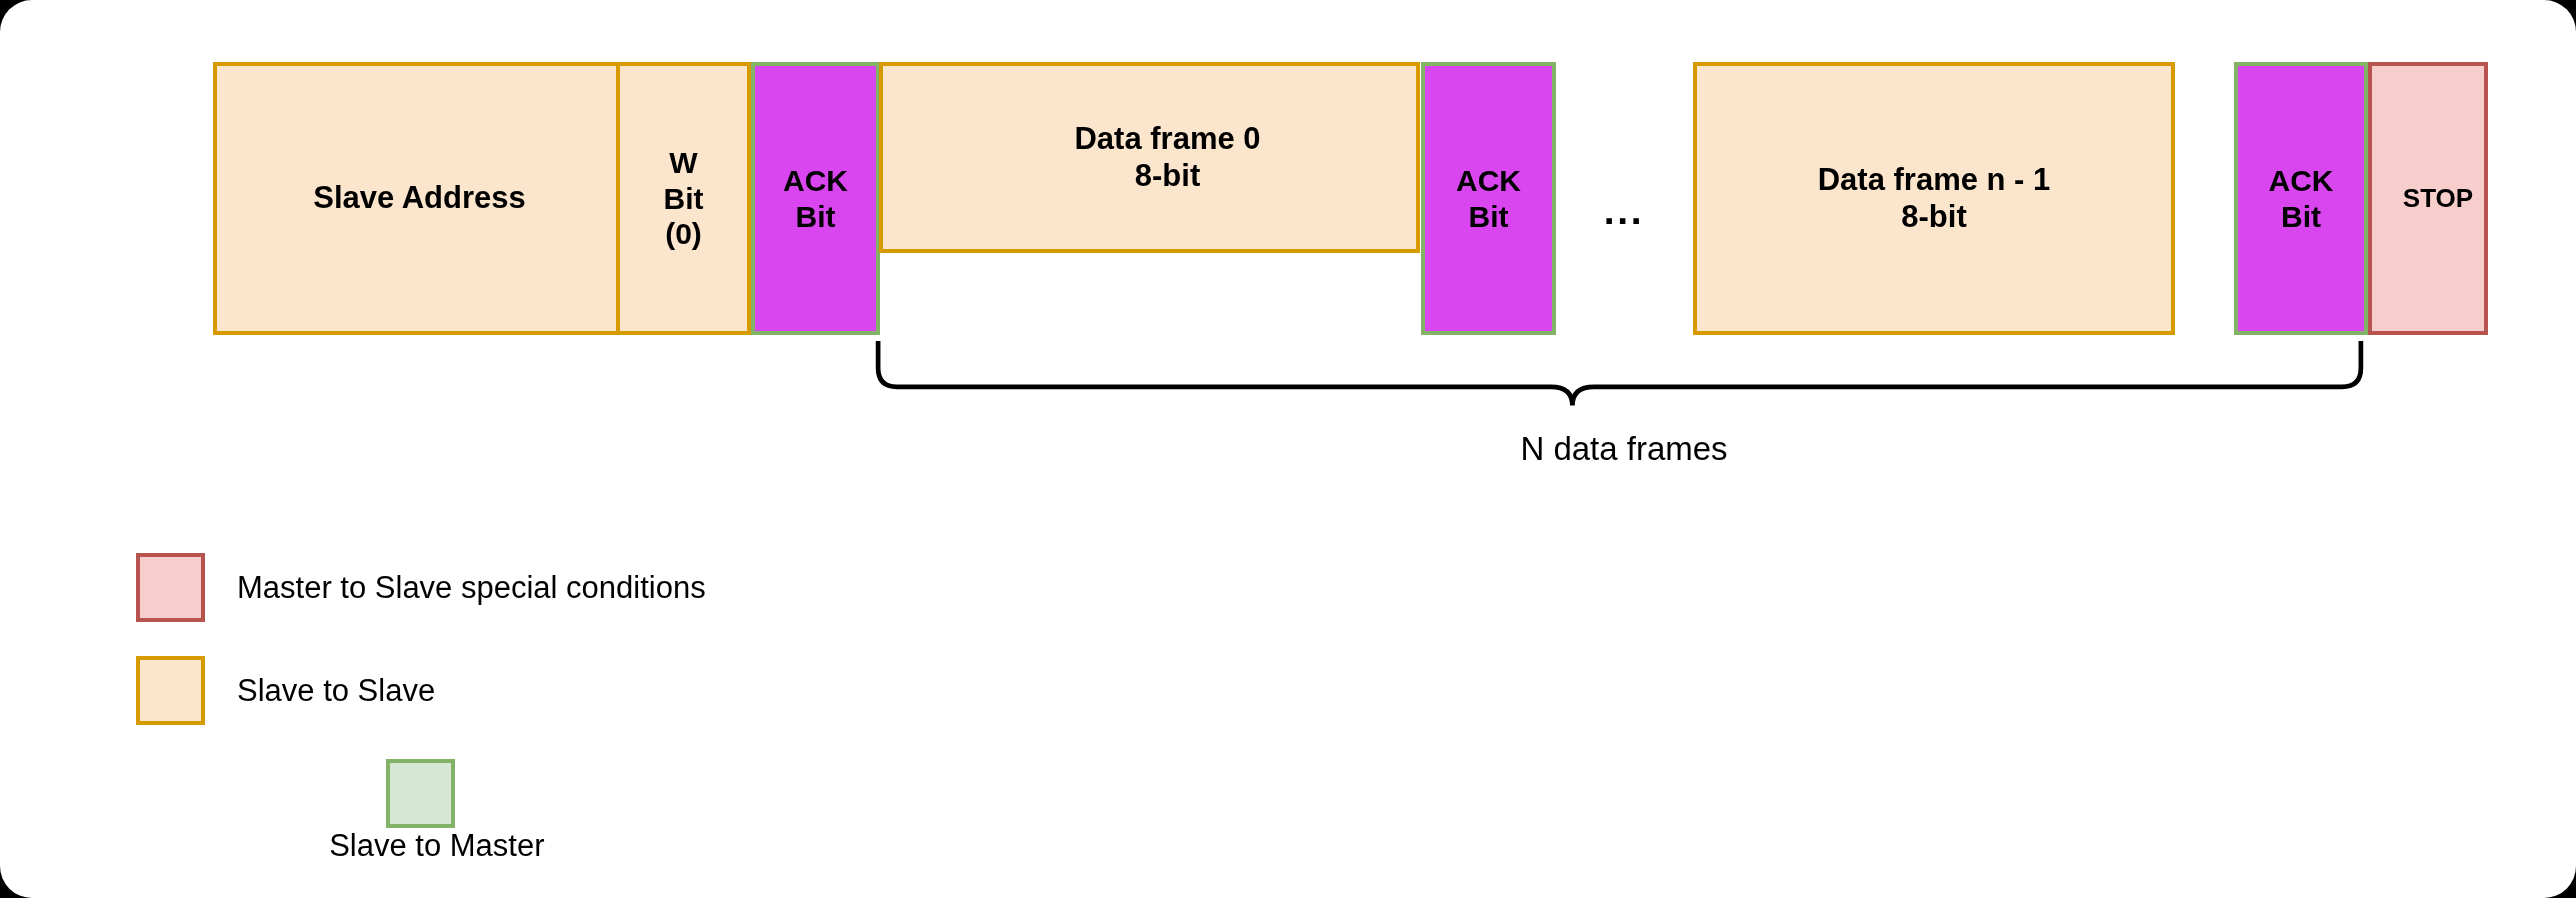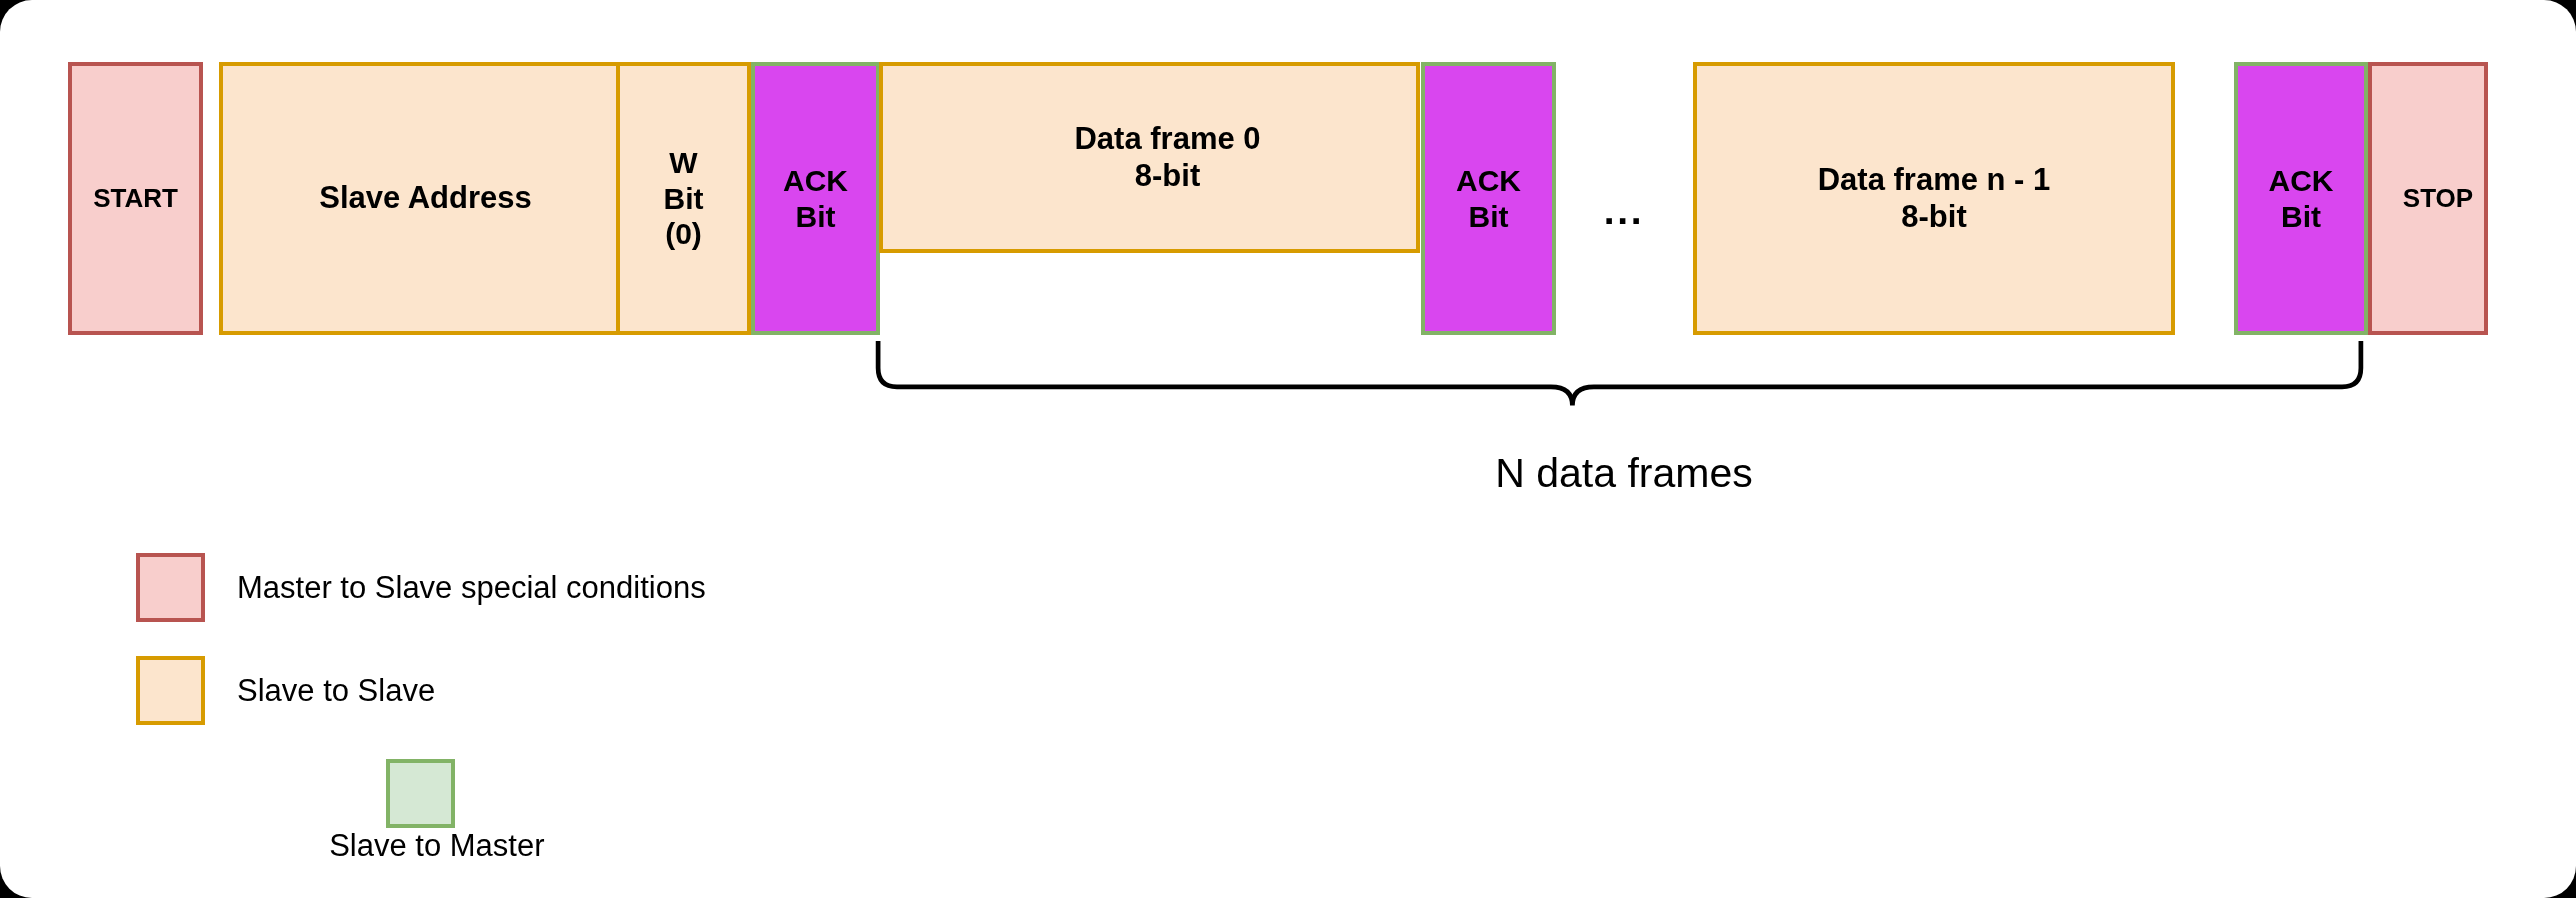--- a/index.html
+++ b/index.html
@@ -90,24 +90,23 @@
   #brace-wrap svg {
     display: block;
     width: 100%;
     height: 100%;
   }
   #brace-caption {
     position: absolute;
     top: 430px;
     left: 1624px;
     transform: translateX(-50%);
-    font-size: 41px;
+    font-size: 33px;
     color: #000000;
     white-space: nowrap;
-    margin-top: 20px;
   }
 
   
   #legend {
     position: absolute;
     left: 136px;
     top: 553px;
   }
   .legend-row {
     display: flex;
@@ -133,24 +132,21 @@
     color: #000000;
     white-space: nowrap;
   }
 </style>
 </head>
 <body>
 
 <div id="page">
 
   <div id="frame-strip">
-      <div class="pkt kind-special" style="left: 68px; top: 62px; width: 135px; height: 273px;">
-        <span class="pkt-label size-sm">START</span>
-      </div>
-      <div class="pkt kind-m2s" style="left: 219px; top: 62px; width: 413px; height: 273px;">
+      <div class="pkt kind-m2s" style="left: 213px; top: 62px; width: 413px; height: 273px;">
         <span class="pkt-label size-lg">Slave Address</span>
       </div>
       <div class="pkt kind-m2s" style="left: 616px; top: 62px; width: 135px; height: 273px;">
         <span class="pkt-label size-md">W
 Bit
 (0)</span>
       </div>
       <div class="pkt kind-s2m" style="left: 751px; top: 62px; width: 129px; height: 273px;">
         <span class="pkt-label size-md">ACK
 Bit</span>

